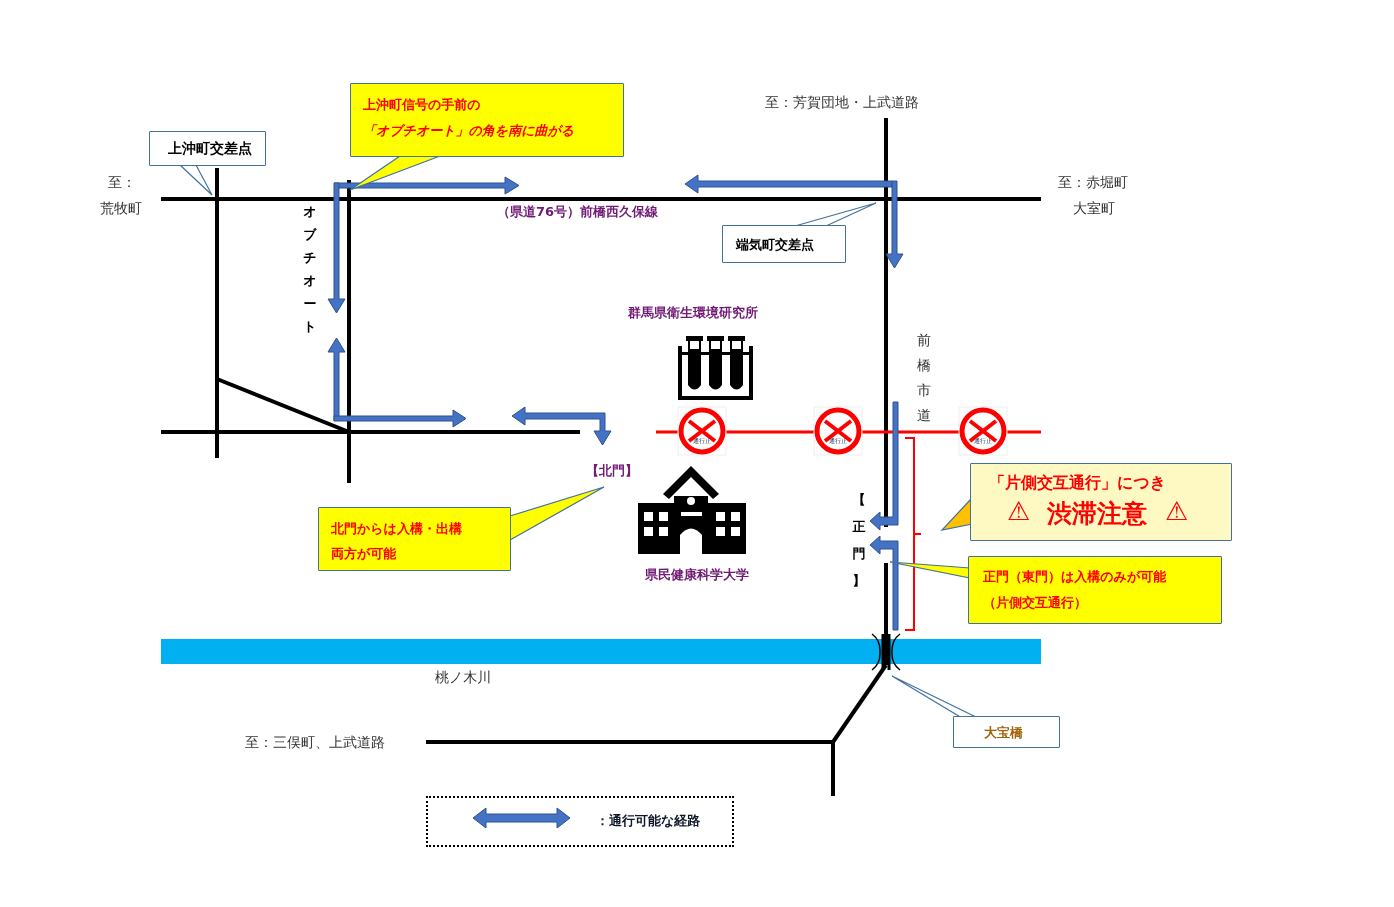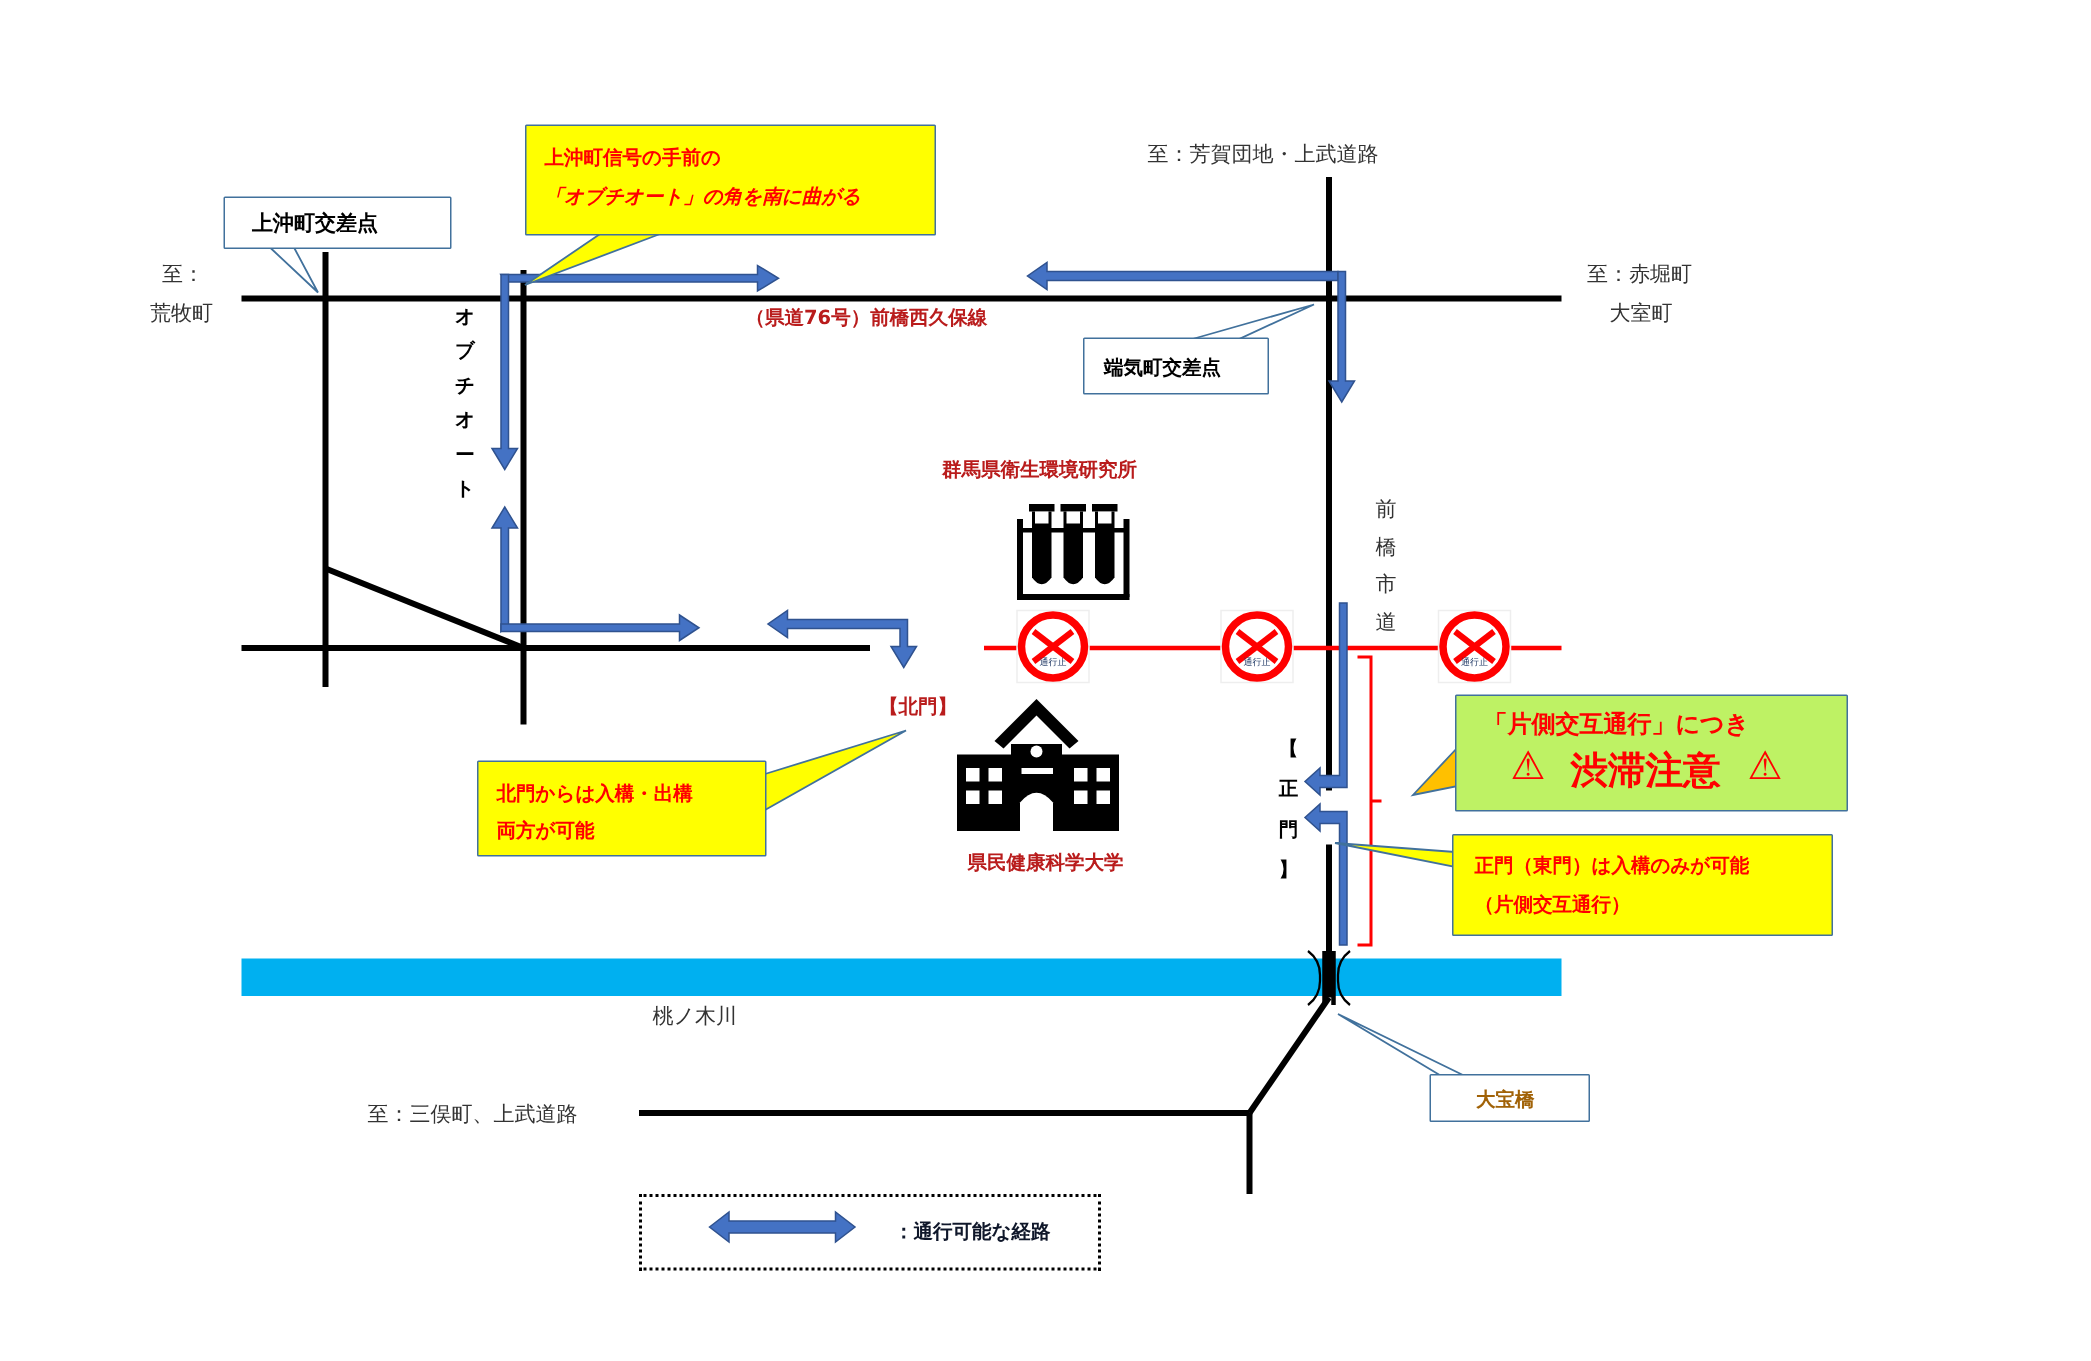--- a/index.html
+++ b/index.html
@@ -1,26 +1,26 @@
 <!DOCTYPE html>
 <html><head>
   <meta charset="utf-8">
   <style>
     html, body { margin: 0; padding: 0; background: #ffffff; }
     body { width: 1394px; height: 907px; position: relative; overflow: hidden;
            font-family: "DejaVu Sans", "Liberation Sans", sans-serif; }
     #map { position: absolute; left: 0; top: 0; }
     .lbl { position: absolute; font-size: 14px; color: #333; white-space: nowrap; }
-    .bold { font-weight: bold; color: #b91c1c; }
+    .bold { font-weight: bold; color: #701a75; }
     .vert { position: absolute; font-size: 13px; color: #000; font-weight: bold; width: 16px; text-align: center; line-height: 23px; }
     .vert-thin { position: absolute; font-size: 14px; color: #333; width: 18px; text-align: center; line-height: 25px; }
     .callout { position: absolute; box-sizing: border-box; border: 1.5px solid #41719c; border-radius: 1px; }
     .callout.white { background: #fff; }
     .callout.yellow { background: #ffff00; }
-    .callout.orange { background: #bef264; }
+    .callout.orange { background: #fef9c3; }
     .callout .t { position: absolute; white-space: nowrap; font-weight: bold; }
     .red { color: #ff0000; }
     .legend-box { position: absolute; left: 426px; top: 796px; width: 308px; height: 51px; border: 2px dotted #000; box-sizing: border-box; }
   </style>
 </head>
 <body>
 
 <svg id="map" width="1394" height="907" viewBox="0 0 1394 907">
 
   <rect x="161" y="639" width="880" height="25" fill="#00b0f0"></rect>
@@ -164,21 +164,21 @@
   <div>【</div>
   <div>正</div>
   <div>門</div>
   <div>】</div>
 </div>
 
 <span class="lbl bold" style="left:586px;top:462px;font-size:13px;">【北門】</span>
 <span class="lbl bold" style="left:628px;top:304px;font-size:13px;">群馬県衛生環境研究所</span>
 <span class="lbl bold" style="left:645px;top:566px;font-size:13px;">県民健康科学大学</span>
 
-<div class="callout white" style="left:149px;top:131px;width:152px;height:35px;">
+<div class="callout white" style="left:149px;top:131px;width:117px;height:35px;">
   <span class="t" style="left:18px;top:8px;font-size:14px;color:#000;">上沖町交差点</span>
 </div>
 
 <div class="callout yellow" style="left:350px;top:83px;width:274px;height:74px;">
   <span class="t red" style="left:12px;top:12px;font-size:13px;">上沖町信号の手前の</span>
   <span class="t red" style="left:12px;top:38px;font-size:13px;font-style:italic;">「オブチオート」の角を南に曲がる</span>
 </div>
 
 <div class="callout white" style="left:722px;top:225px;width:124px;height:38px;">
   <span class="t" style="left:13px;top:10px;font-size:13px;color:#000;">端気町交差点</span>

